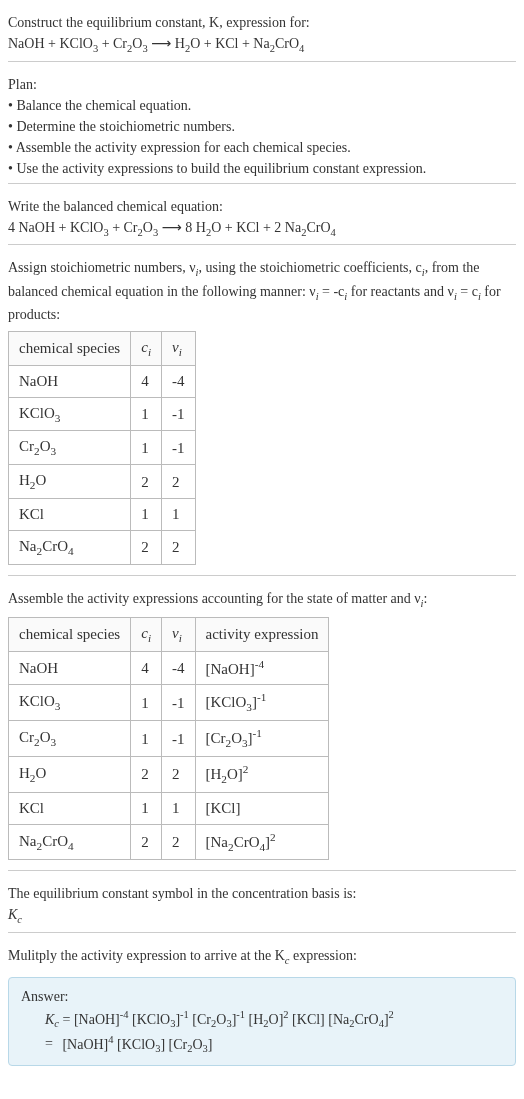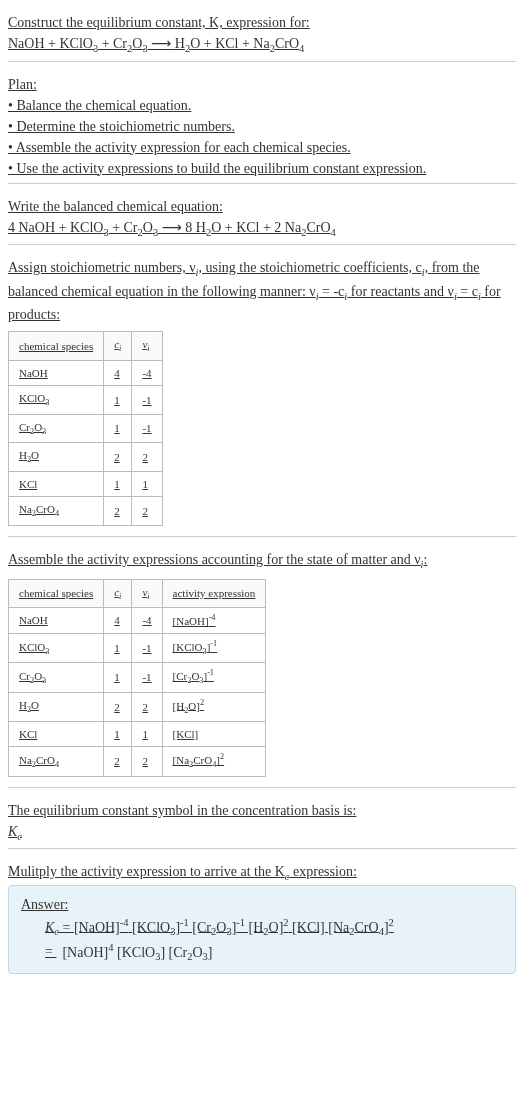--- a/index.html
+++ b/index.html
@@ -9,42 +9,42 @@
       font-size: 14px;
       color: #333;
       line-height: 1.5;
       width: 524px;
       box-sizing: border-box;
     }
     .section {
       padding: 4px 0;
       border-bottom: 1px solid #ccc;
       margin-bottom: 8px;
-      text-decoration: underline;
     }
     .section:last-of-type { border-bottom: none; }
     .sub { font-size: 0.75em; vertical-align: sub; }
     .sup { font-size: 0.75em; vertical-align: super; }
     table {
       border-collapse: collapse;
       margin: 6px 0;
-      font-size: 11px;
+      font-size: 15px;
     }
     th, td {
       border: 1px solid #bbb;
       padding: 4px 10px;
       text-align: left;
     }
     th { font-weight: normal; background: #fafafa; }
     .italic { font-style: italic; }
     .answer-box {
       background: #e8f3f9;
       border: 1px solid #b8d8e8;
       border-radius: 4px;
       padding: 8px 12px;
+      margin-top: 8px;
     }
     .frac {
       display: inline-block;
       vertical-align: middle;
       text-align: center;
       margin: 0 2px;
     }
     .frac .num { display: block; border-bottom: 1px solid #333; padding: 0 4px; }
     .frac .den { display: block; padding: 0 4px; }
     .indent { margin-left: 24px; }

